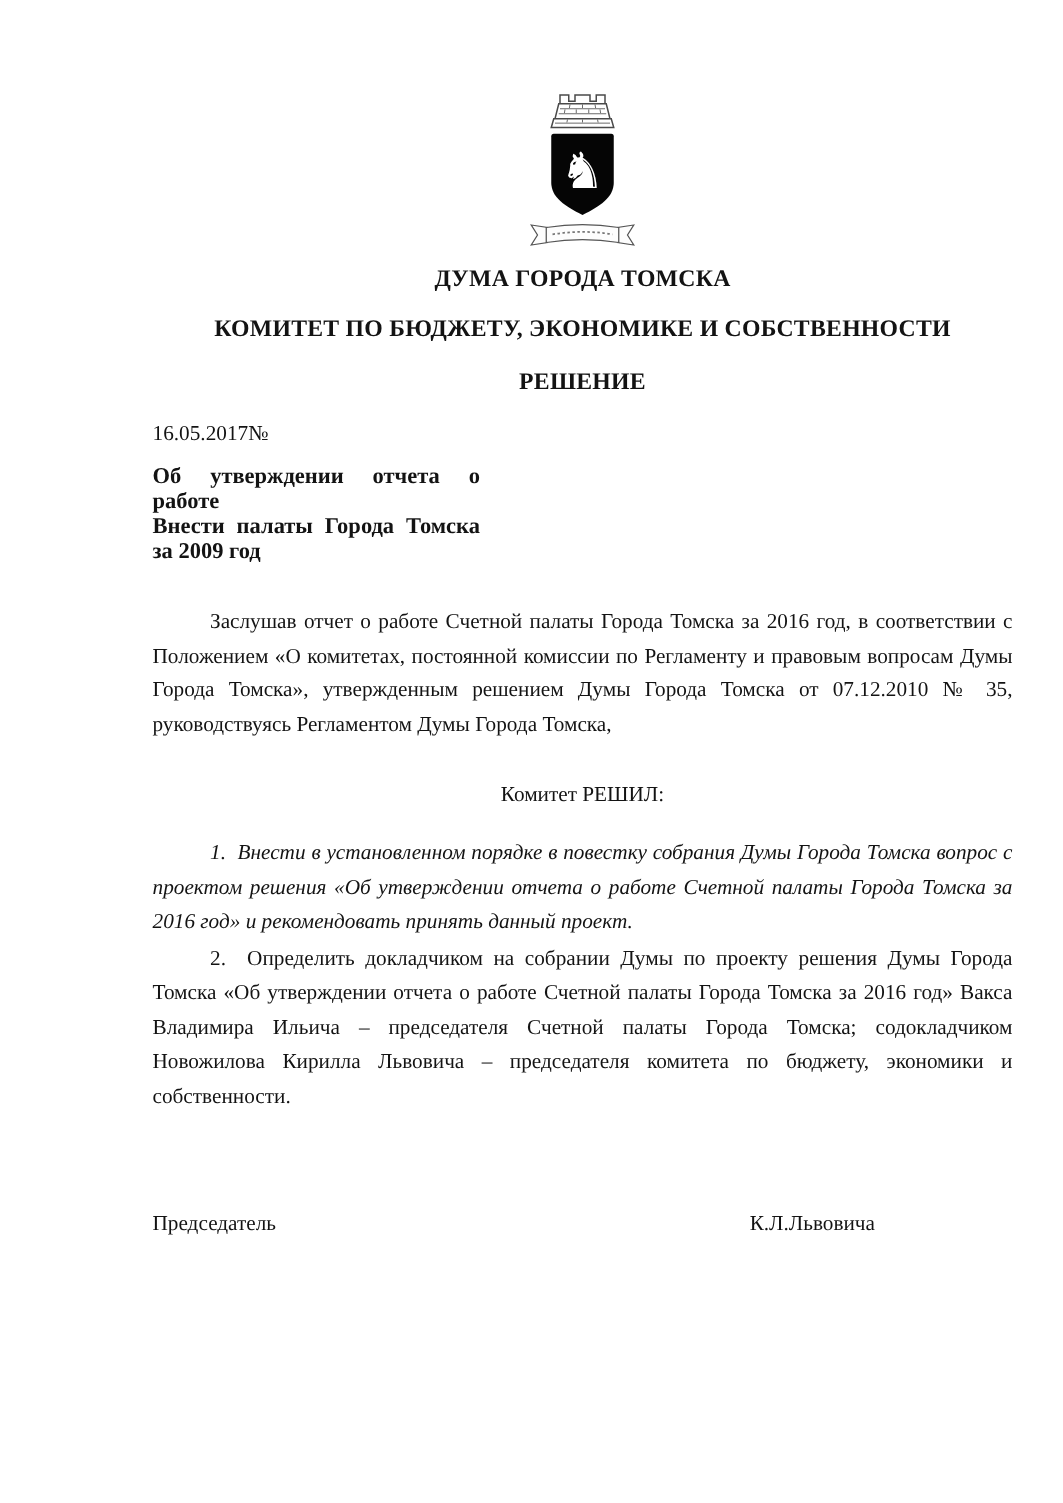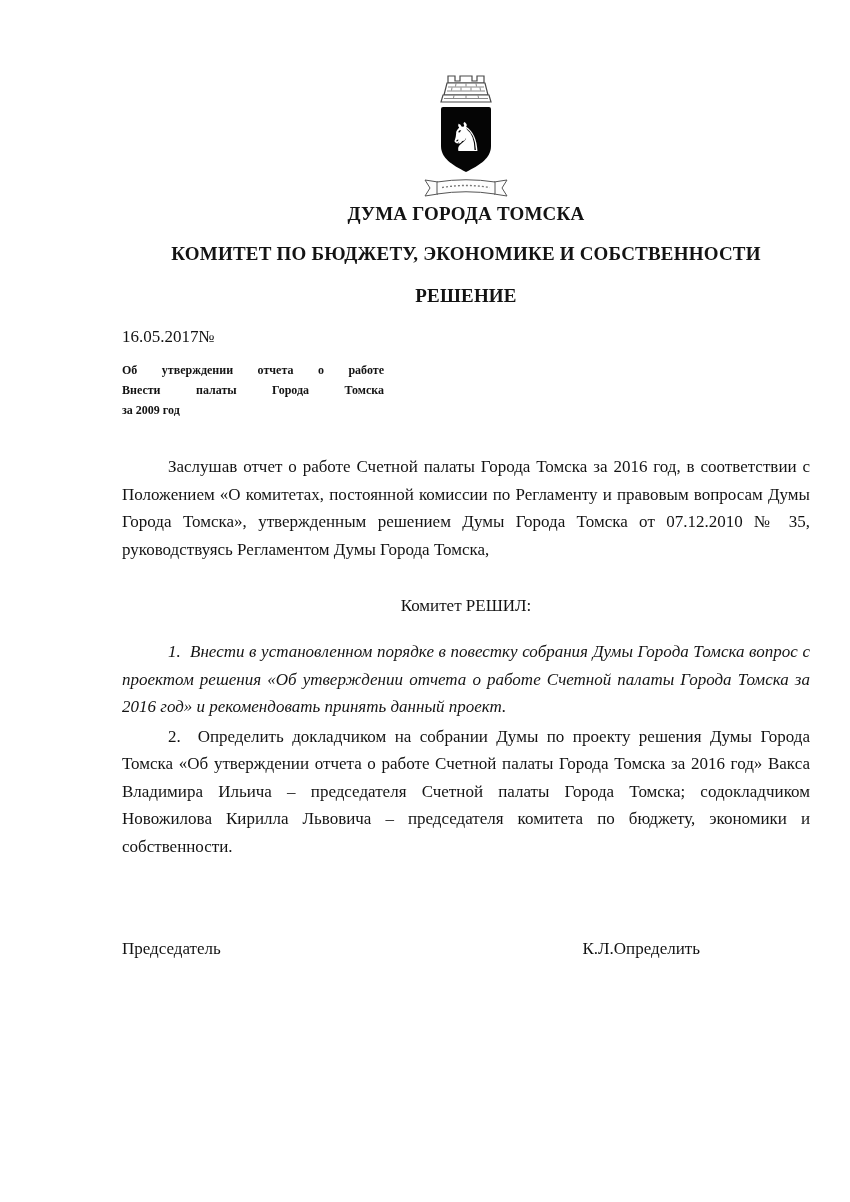--- a/index.html
+++ b/index.html
@@ -40,37 +40,37 @@
     user-select: none;
   }
   
   .h-org, .h-com, .h-res {
     text-align: center;
     font-weight: bold;
     font-size: 19px;
     letter-spacing: 0.2px;
     white-space: nowrap;
   }
-  .h-org { margin-top: 5px; }
+  .h-org { margin-top: 15px; }
   .h-com { margin-top: 18px; }
   .h-res { margin-top: 20px; }
   
   .meta-row {
     margin-top: 20px;
     display: flex;
     justify-content: flex-start;
     font-size: 17px;
   }
   .doc-number { padding-right: 104px; }
   
   .subject {
     margin-top: 13px;
     width: 262px;
     font-weight: bold;
-    font-size: 12px;
+    font-size: 18px;
     line-height: 20px;
   }
   .subject .jline { text-align: justify; text-align-last: justify; }
   
   .para {
     font-size: 17px;
     line-height: 27.5px;
     text-align: justify;
     text-indent: 46px;
     margin: 0;
@@ -155,17 +155,17 @@
 
     <p class="para preamble">Заслушав отчет о работе Счетной палаты Города Томска за 2016 год, в соответствии с Положением «О комитетах, постоянной комиссии по Регламенту и правовым вопросам Думы Города Томска», утвержденным решением Думы Города Томска от 07.12.2010 № 35, руководствуясь Регламентом Думы Города Томска,</p>
 
     <div class="res-heading">Комитет РЕШИЛ:</div>
 
     <p class="para item-1">1.&nbsp; Внести в установленном порядке в повестку собрания Думы Города Томска вопрос с проектом решения «Об утверждении отчета о работе Счетной палаты Города Томска за 2016 год» и рекомендовать принять данный проект.</p>
     <p class="para item-2">2.&nbsp; Определить докладчиком на собрании Думы по проекту решения Думы Города Томска «Об утверждении отчета о работе Счетной палаты Города Томска за 2016 год» Вакса Владимира Ильича – председателя Счетной палаты Города Томска; содокладчиком Новожилова Кирилла Львовича – председателя комитета по бюджету, экономики и собственности.</p>
 
     <div class="signature-row">
       <span>Председатель</span>
-      <span class="signature-name">К.Л.Определить</span>
+      <span class="signature-name">К.Л.Львовича</span>
     </div>
 
   </div>
 </div>
 
 </body></html>

